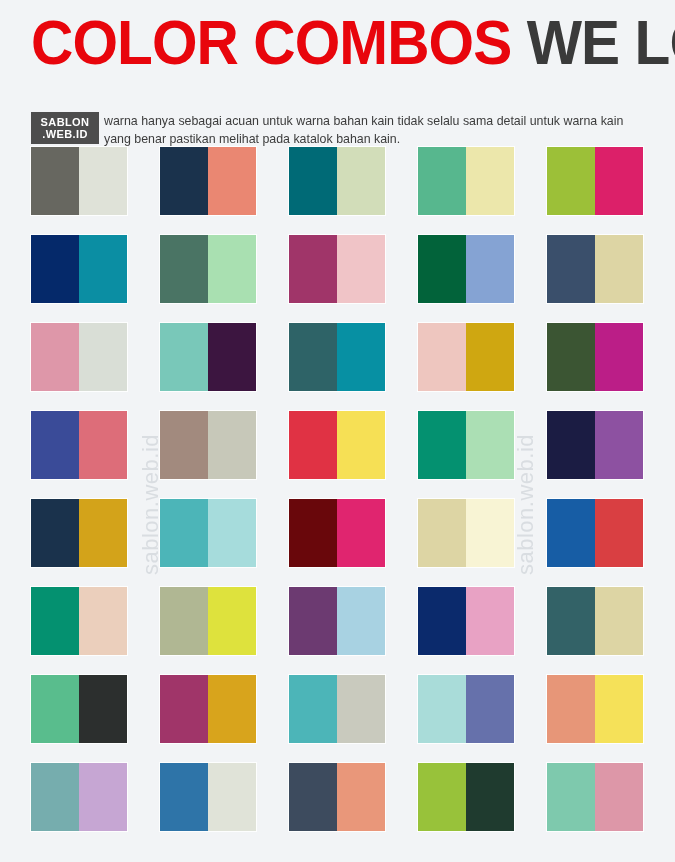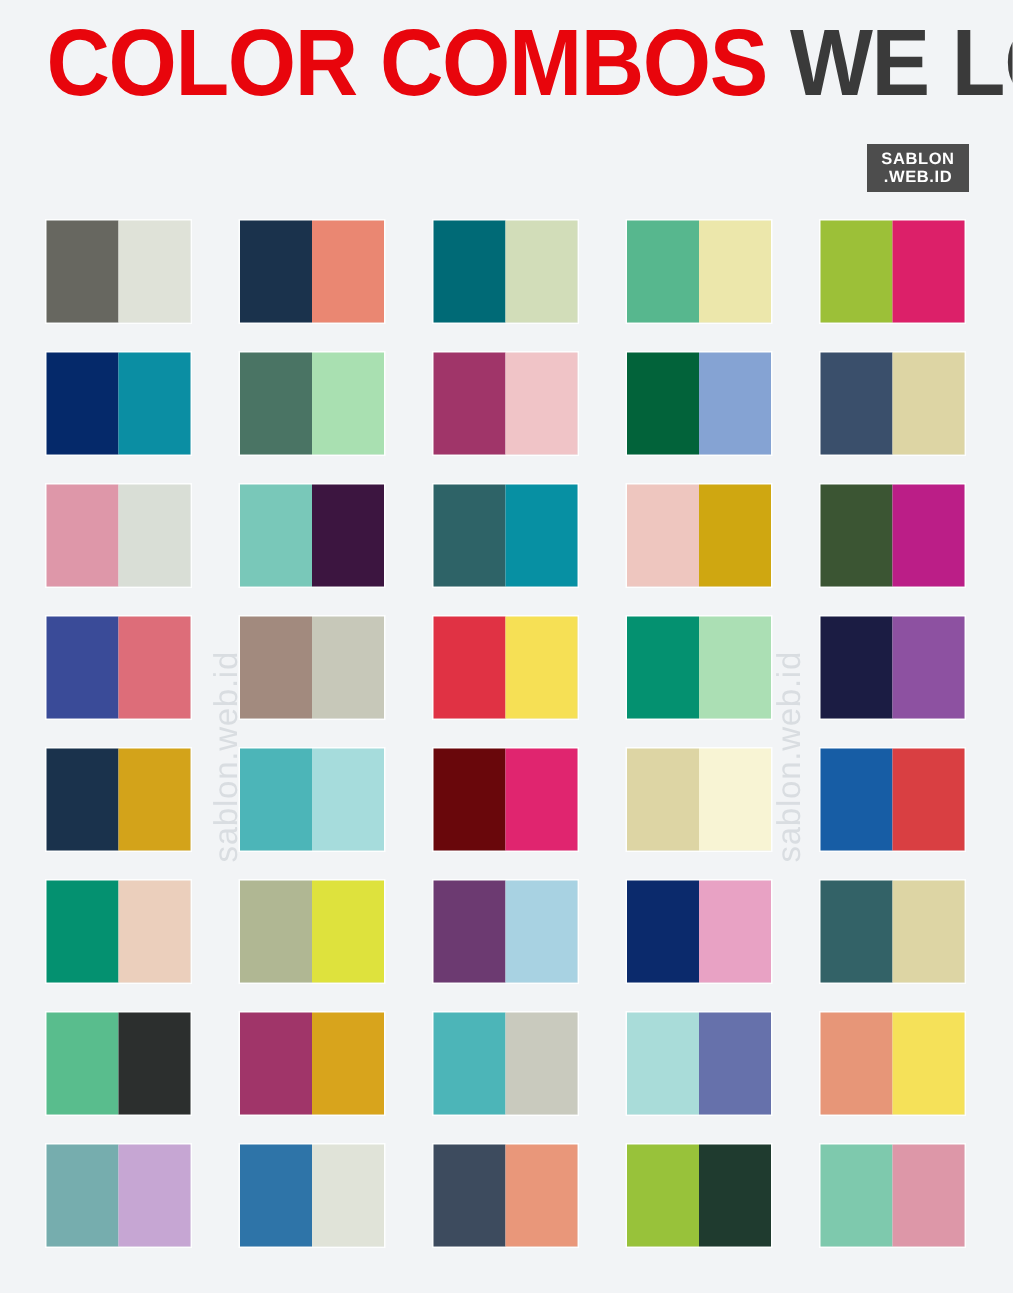--- a/index.html
+++ b/index.html
@@ -38,26 +38,25 @@
     transform: scaleX(0.93);
     transform-origin: left center;
   }
   .title-red  { color: #e8050c; }
   .title-dark { color: #3a3a3a; }
 
   
   .credit-row {
     position: absolute;
     left: 31px;
-    top: 96px;
+    top: 112px;
     width: 615px;
     display: flex;
     align-items: flex-start;
     gap: 5px;
-    justify-content: flex-end;
   }
 
   .logo-badge {
     flex: 0 0 auto;
     width: 68px;
     height: 32px;
     background: #4d4d4d;
     color: #ffffff;
     display: flex;
     flex-direction: column;
@@ -124,20 +123,21 @@
       <span class="title-red">COLOR COMBOS</span>
       <span class="title-dark">WE LOVE!</span>
     </div>
   </div>
 
   <div class="credit-row">
     <div class="logo-badge">
       <span>SABLON</span>
       <span>.WEB.ID</span>
     </div>
+    <div class="disclaimer">warna hanya sebagai acuan untuk warna bahan kain tidak selalu sama detail untuk warna kain yang benar pastikan melihat pada katalok bahan kain.</div>
   </div>
 
   <div class="grid" id="swatch-grid">
       <div class="combo">
         <div class="half" style="background: rgb(103, 103, 96);"></div>
         <div class="half" style="background: rgb(223, 226, 216);"></div>
       </div>
       <div class="combo">
         <div class="half" style="background: rgb(26, 50, 76);"></div>
         <div class="half" style="background: rgb(234, 135, 114);"></div>

